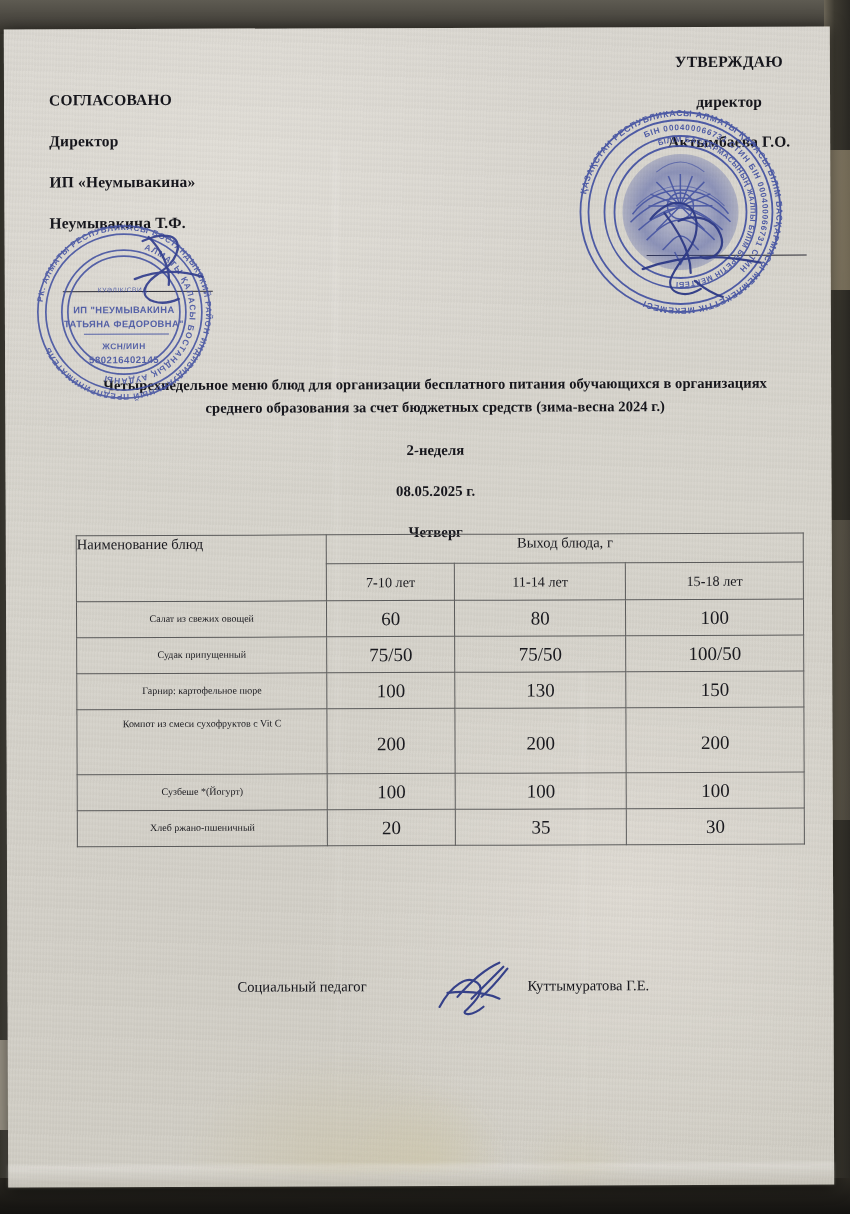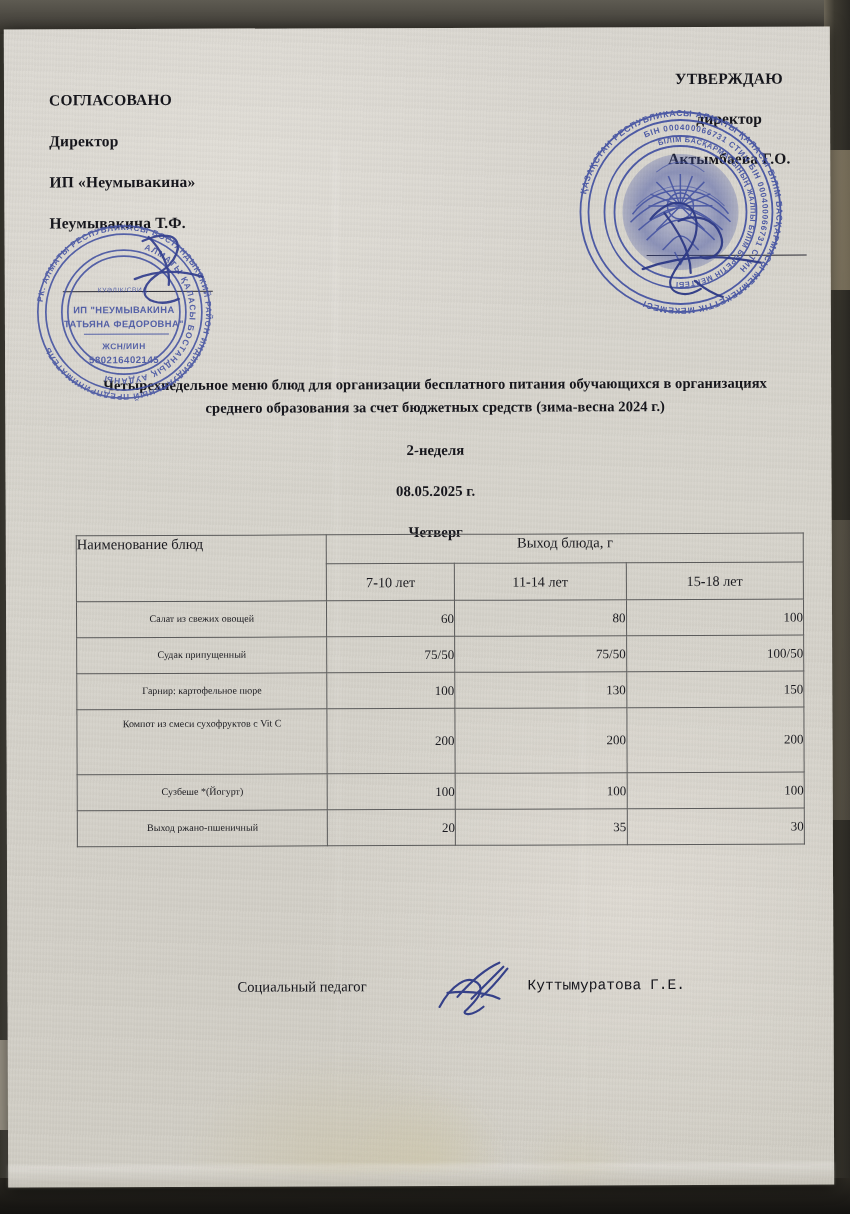--- a/index.html
+++ b/index.html
@@ -140,21 +140,21 @@
     width: 230px;
     text-align: center;
   }
   .hdr-line {
     font-weight: bold;
     font-size: 15.5px;
     letter-spacing: .2px;
     margin-bottom: 23px;
     white-space: nowrap;
   }
-  .hdr-right .hdr-line { margin-bottom: 22px; margin-top: 17px; }
+  .hdr-right .hdr-line { margin-bottom: 22px; }
   .hdr-right .sub { letter-spacing: .1px; }
 
   .sig-rule-right {
     position: absolute;
     left: 642px;
     top: 228px;
     width: 160px;
     height: 1px;
     background: #2b2b35;
   }
@@ -228,40 +228,40 @@
   td.dish {
     text-align: center;
     padding: 0 0 0 10px;
     line-height: 1.45;
     height: 35px;
     vertical-align: middle;
     font-size: 10px;
   }
   td.dish.two-line { height: 57px; vertical-align: top; padding-top: 7px; }
   td.val {
-    text-align: right;
+    text-align: center;
     vertical-align: middle;
-    font-size: 13px;
+    font-size: 19px;
   }
   td.val.two-line { vertical-align: top; padding-top: 24px; }
   col.c1 { width: 250px; }
   col.c2 { width: 128px; }
   col.c3 { width: 172px; }
   col.c4 { width: 178px; }
 
   
   .footer {
     position: absolute;
     left: 230px;
     top: 950px;
     width: 560px;
     font-size: 14.6px;
   }
   .footer .role { position: absolute; left: 0; top: 0; white-space: nowrap; }
-  .footer .person { position: absolute; left: 290px; top: 0; white-space: nowrap; font-family: Liberation Mono, monospace; }
+  .footer .person { position: absolute; left: 290px; top: 0; white-space: nowrap; }
 
   
   .stamp {
     position: absolute;
     pointer-events: none;
   }
   .stamp-left { left: 24px; top: 188px; opacity: .86; }
   .stamp-right { left: 566px; top: 75px; opacity: .9; }
   .sign {
     position: absolute;
@@ -361,21 +361,21 @@
             <td class="val two-line">200</td>
             <td class="val two-line">200</td>
           </tr>
           <tr>
             <td class="dish">Сузбеше *(Йогурт)</td>
             <td class="val">100</td>
             <td class="val">100</td>
             <td class="val">100</td>
           </tr>
           <tr>
-            <td class="dish">Выход ржано-пшеничный</td>
+            <td class="dish">Хлеб ржано-пшеничный</td>
             <td class="val">20</td>
             <td class="val">35</td>
             <td class="val">30</td>
           </tr>
         </tbody>
       </table>
 
       <div class="footer">
         <div class="role">Социальный педагог</div>
         <div class="person">Куттымуратова Г.Е.</div>

